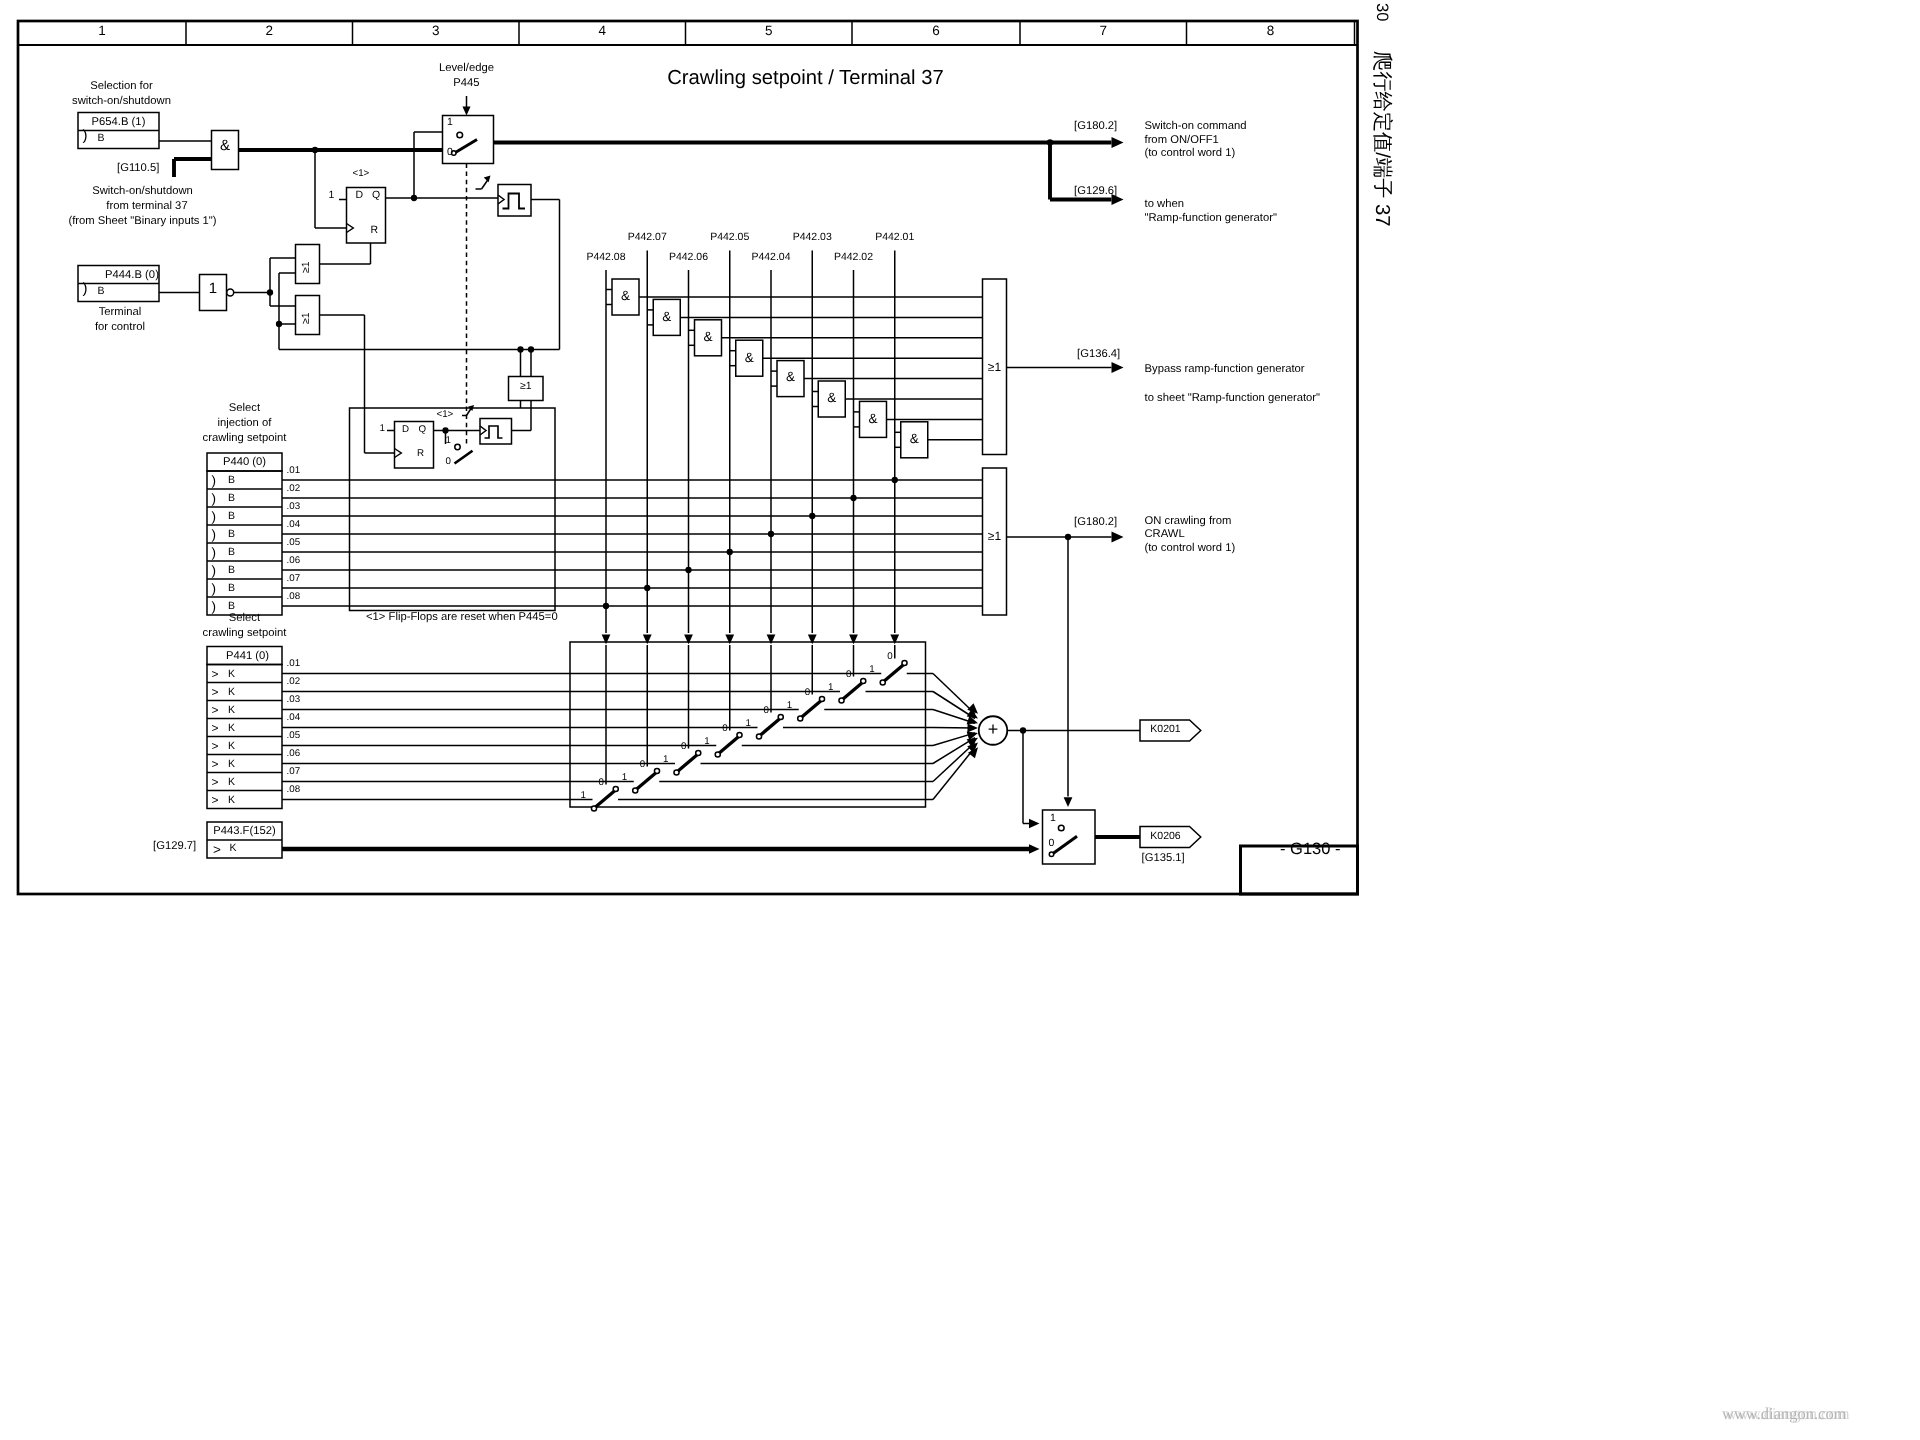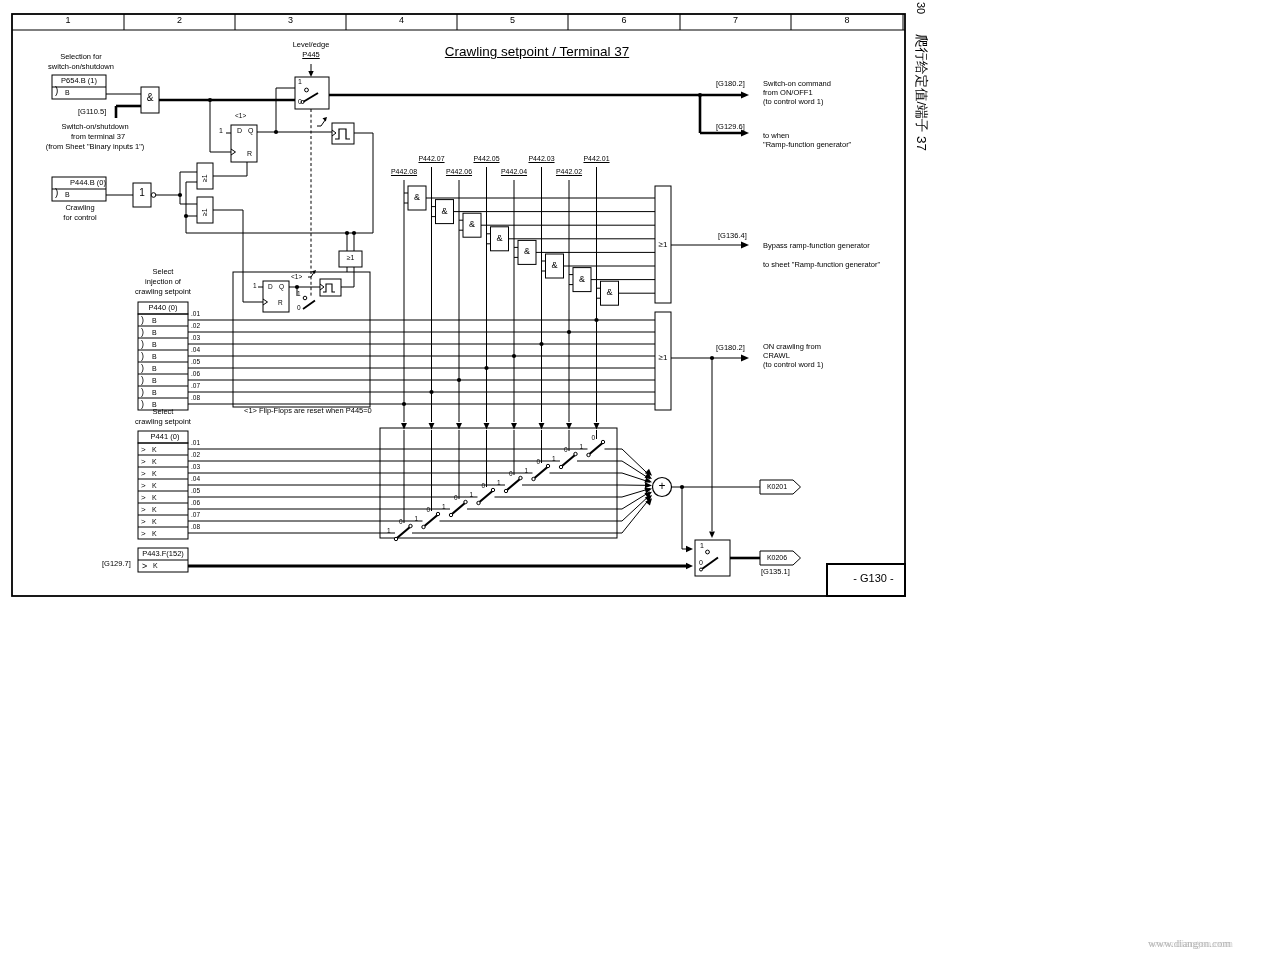--- a/index.html
+++ b/index.html
@@ -2,21 +2,21 @@
 <html><head>
 <meta charset="utf-8">
 <style>
   html,body{margin:0;padding:0;background:#fff}
   #stage{position:relative;width:1280px;height:960px;background:#fff;overflow:hidden}
   #wires{position:absolute;left:0;top:0}
   .s{position:absolute;white-space:nowrap;font-family:"Liberation Sans",sans-serif;color:#000;line-height:1.18}
   .f6{font-size:6.5px}.f7{font-size:7px}.f75{font-size:7.5px}.f8{font-size:8px}.f9{font-size:9px}
   .f10{font-size:10px}.f11{font-size:11px}.f13{font-size:13.5px}
   .c{text-align:center}
-  .u{text-decoration:underline}
+  .u{}
   .rt{transform:rotate(90deg);transform-origin:0 0}
   .rtn{transform:rotate(-90deg);transform-origin:0 0}
   .wm{color:#b5b5b5;text-shadow:2px 0 0 #d8d8d8;font-family:"Liberation Serif",serif}
 </style>
 </head>
 <body>
 
 <div id="stage">
   <svg id="wires" width="1280" height="960" viewBox="0 0 1280 960">
       <rect x="12" y="14" width="893" height="582" fill="none" stroke="#000" stroke-width="1.8"></rect>
@@ -297,21 +297,21 @@
   <span class="s f10" style="left:55px;top:85px">)</span>
   <span class="s f7" style="left:65px;top:89px">B</span>
   <span class="s f75" style="left:78px;top:108px">[G110.5]</span>
   <span class="s f75 c" style="left:25px;top:123px;width:140px">Switch-on/shutdown</span>
   <span class="s f75 c" style="left:28px;top:133px;width:140px">from terminal 37</span>
   <span class="s f75 c" style="left:25px;top:143px;width:140px">(from Sheet "Binary inputs 1")</span>
 
   <span class="s f75 c" style="left:52px;top:179px;width:72px">P444.B (0)</span>
   <span class="s f10" style="left:55px;top:187px">)</span>
   <span class="s f7" style="left:65px;top:191px">B</span>
-  <span class="s f75 c" style="left:40px;top:204px;width:80px">Crawling</span>
+  <span class="s f75 c" style="left:40px;top:204px;width:80px">Terminal</span>
   <span class="s f75 c" style="left:40px;top:214px;width:80px">for control</span>
 
   <span class="s f75 c" style="left:281px;top:41px;width:60px">Level/edge</span>
   <span class="s f75 c u" style="left:281px;top:51px;width:60px">P445</span>
 
   <span class="s f13 c u" style="left:407px;top:44px;width:260px">Crawling setpoint / Terminal 37</span>
 
   <span class="s f75" style="left:716px;top:80px">[G180.2]</span>
   <span class="s f75" style="left:763px;top:80px">Switch-on command</span>
   <span class="s f75" style="left:763px;top:89px">from ON/OFF1</span>
@@ -340,21 +340,21 @@
 
   <span class="s f75" style="left:102px;top:560px">[G129.7]</span>
   <span class="s f75 c" style="left:138px;top:550px;width:50px">P443.F(152)</span>
   <span class="s f9" style="left:142px;top:561px">&gt;</span>
   <span class="s f7" style="left:153px;top:562px">K</span>
 
   <span class="s f7 c" style="left:760px;top:483px;width:34px">K0201</span>
   <span class="s f7 c" style="left:760px;top:554px;width:34px">K0206</span>
   <span class="s f75" style="left:761px;top:568px">[G135.1]</span>
 
-  <span class="s f11 c" style="left:827px;top:572px;width:93px">- G130 -</span>
+  <span class="s f11 c" style="left:827px;top:560px;width:93px">- G130 -</span>
 
   <span class="s f11 rt" style="left:927px;top:2px">30</span>
   <span class="s f13 rt" style="left:929px;top:34px">爬行给定值/端子 37</span>
 
   <span class="s f11 wm" style="left:1148px;top:937px">www.diangon.com</span>
 
   <span class="s f10 c" style="left:141px;top:92px;width:18px">&amp;</span>
   <span class="s f10 c" style="left:133px;top:187px;width:18px">1</span>
   <span class="s f7 rtn" style="left:201px;top:182px">≥1</span>
   <span class="s f7 rtn" style="left:201px;top:216px">≥1</span>

